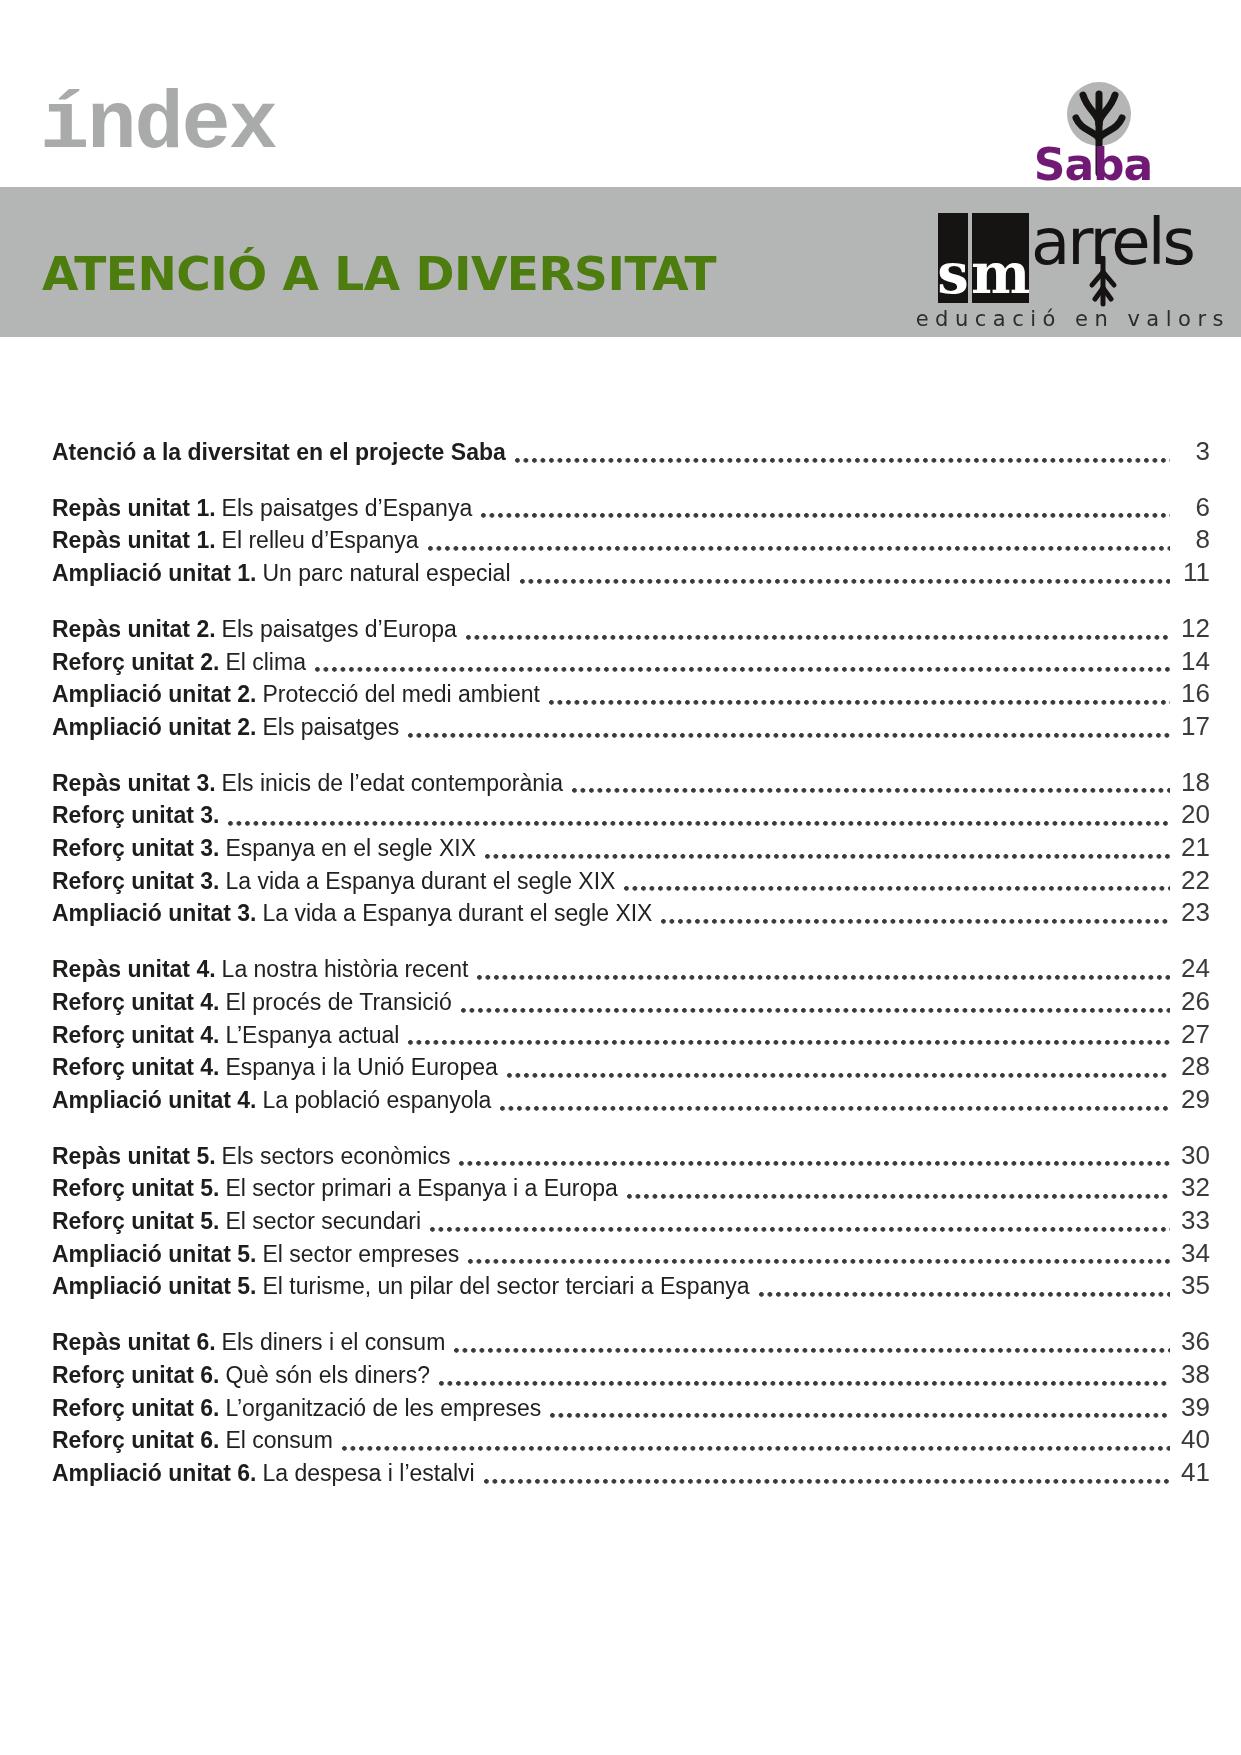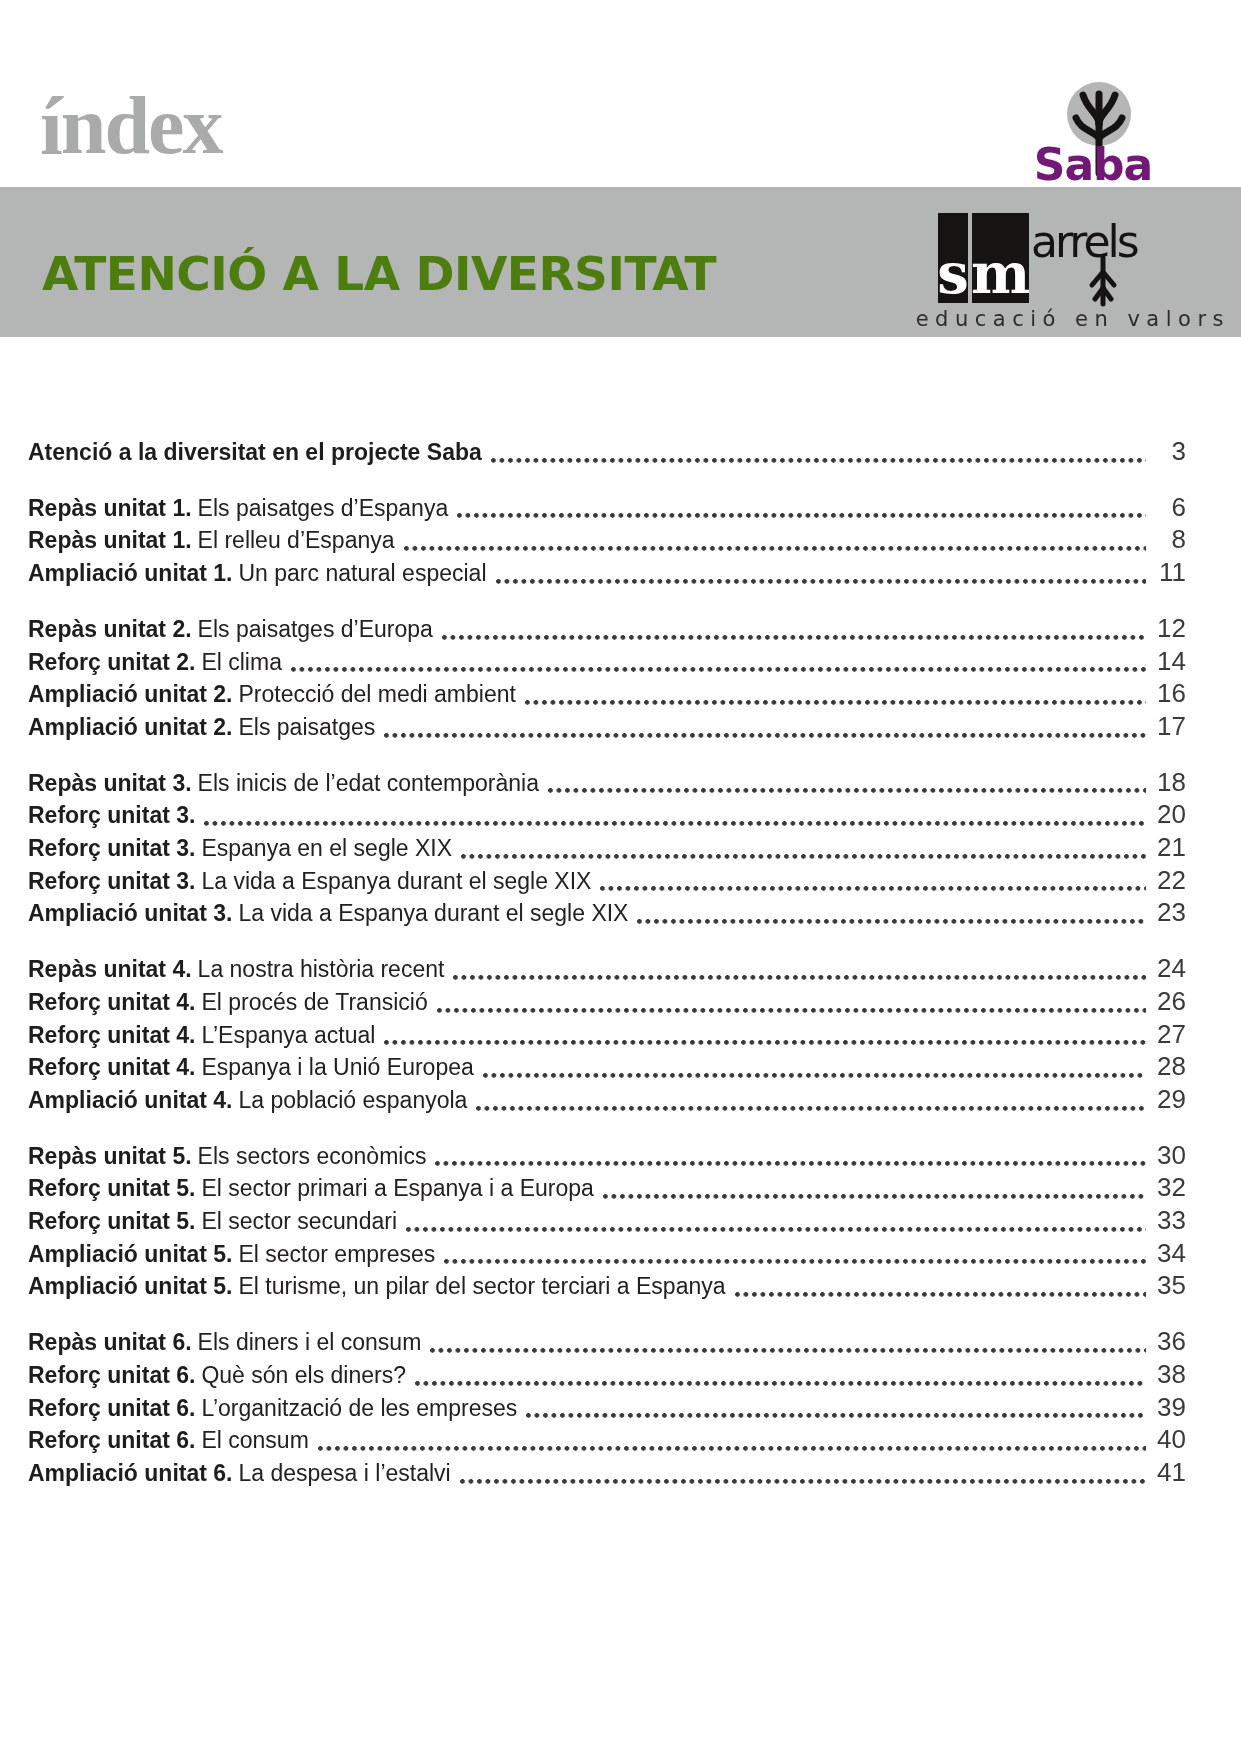--- a/index.html
+++ b/index.html
@@ -9,21 +9,21 @@
     background:#ffffff;
     position:relative;
     font-family:"Liberation Sans", sans-serif;
     color:#1d1d1b;
     overflow:hidden;
   }
 
   
   .index-title {
     position:absolute; left:40px; top:74px;
-    font-family:Liberation Serif, serif;
+    font-family:Liberation Mono, monospace;
     font-weight:bold;
     font-size:82px; line-height:104px;
     letter-spacing:-2px;
     color:#a8abaa;
   }
   .band {
     position:absolute; left:0; top:187px;
     width:1241px; height:150px;
     background:#b4b6b5;
   }
@@ -51,37 +51,37 @@
     display:flex; align-items:flex-end; justify-content:center;
     color:#ffffff;
     font-family:"DejaVu Serif", serif;
     font-weight:bold; font-size:56px; line-height:60px;
   }
   .sm-cell.s { width:30px; }
   .sm-cell.m { width:57px; }
   .arrels {
     position:absolute; left:1031px; top:210px;
     font-family:"DejaVu Sans", sans-serif;
-    font-size:44px; line-height:64px;
+    font-size:64px; line-height:64px;
     letter-spacing:-3px;
     color:#161412;
   }
   .root-icon { position:absolute; left:1083px; top:256px; }
   .tagline {
     position:absolute; left:0; top:307px; width:1230px;
     text-align:right;
     font-family:"DejaVu Sans", sans-serif;
     font-size:21px; line-height:24px;
     letter-spacing:6.5px;
     color:#2c2c2b;
   }
 
   
   .toc {
-    position:absolute; left:28px; top:436px; width:1158px;
+    position:absolute; left:52px; top:436px; width:1158px;
   }
   .toc-group { margin-bottom:23px; }
   .toc-entry {
     display:flex; align-items:baseline;
     line-height:31.7px; font-size:23px;
     color:#222120;
   }
   .entry-label { font-weight:bold; white-space:pre; color:#1d1d1b; }
   .entry-title { margin-left:6px; white-space:pre; }
   .entry-title:empty { display:none; }

